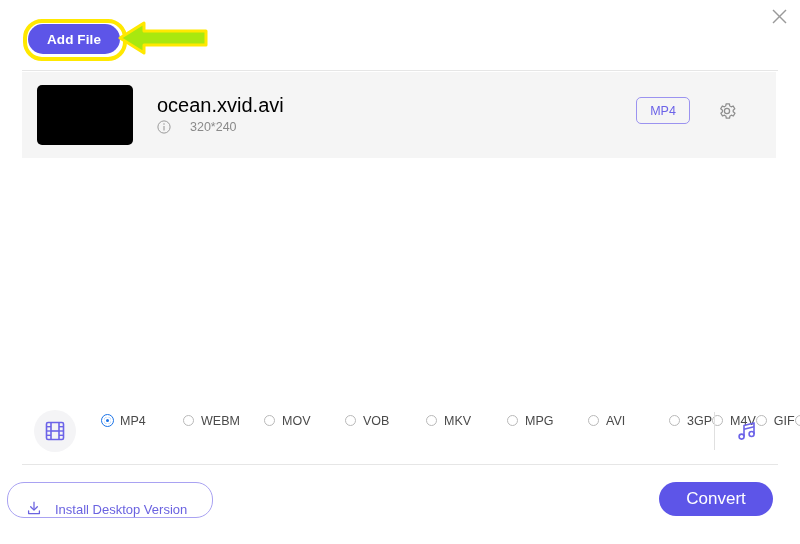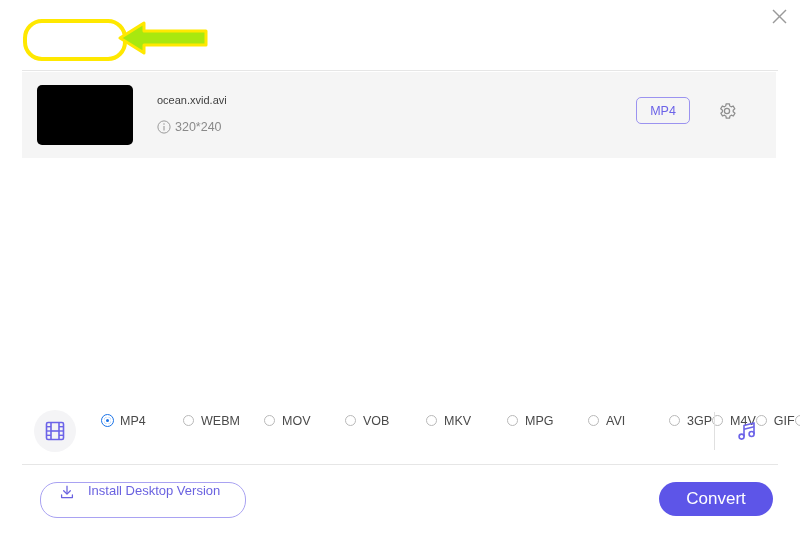--- a/index.html
+++ b/index.html
@@ -105,30 +105,30 @@
     top: 13px;
     width: 96px;
     height: 60px;
     background: #000000;
     border-radius: 5px;
   }
   #file-name {
     position: absolute;
     left: 135px;
     top: 22px;
-    font-size: 11px;
-    color: #404040;
+    font-size: 20px;
+    color: #000000;
   }
   #file-meta {
     position: absolute;
     left: 135px;
     top: 48px;
     display: flex;
     align-items: center;
-    gap: 4px;
+    gap: 19px;
   }
   #file-res {
     font-size: 12.5px;
     color: #8a8a8a;
   }
   #format-tag {
     position: absolute;
     right: 86px;
     top: 25px;
     width: 54px;
@@ -233,29 +233,29 @@
     height: 36px;
     display: flex;
     align-items: center;
     justify-content: center;
     cursor: pointer;
   }
 
   
   #install-btn {
     position: absolute;
-    left: 40px;
+    left: 7px;
     top: 482px;
     width: 204px;
     height: 34px;
     border: 1px solid #a9a2f2;
     border-radius: 17px;
     background: #ffffff;
     display: flex;
-    align-items: flex-start;
+    align-items: flex-end;
     cursor: pointer;
     font-family: "Liberation Sans", sans-serif;
   }
   #install-btn .dl {
     margin-left: 17px;
     margin-right: 12px;
     display: flex;
     align-items: center;
   }
   #install-label {
@@ -285,20 +285,23 @@
 
 <div id="topbar">
 
   <div id="close-btn">
     <svg width="17" height="17" viewBox="0 0 17 17">
       <line x1="2" y1="2" x2="15" y2="15" stroke="#9a9a9a" stroke-width="1.4"></line>
       <line x1="15" y1="2" x2="2" y2="15" stroke="#9a9a9a" stroke-width="1.4"></line>
     </svg>
   </div>
 
+  <div id="addfile-wrap">
+    <button id="addfile-btn">Add File</button>
+  </div>
 
   <div id="annot-ring"></div>
 
   <svg id="annot-arrow" viewBox="0 0 90 36">
     <polygon points="2,18 26,3 26,11 88,11 88,25 26,25 26,33" fill="#a8e80f" stroke="#ffe800" stroke-width="3" stroke-linejoin="round"></polygon>
   </svg>
 </div>
 
 <div class="hr" id="hr-top"></div>
 

